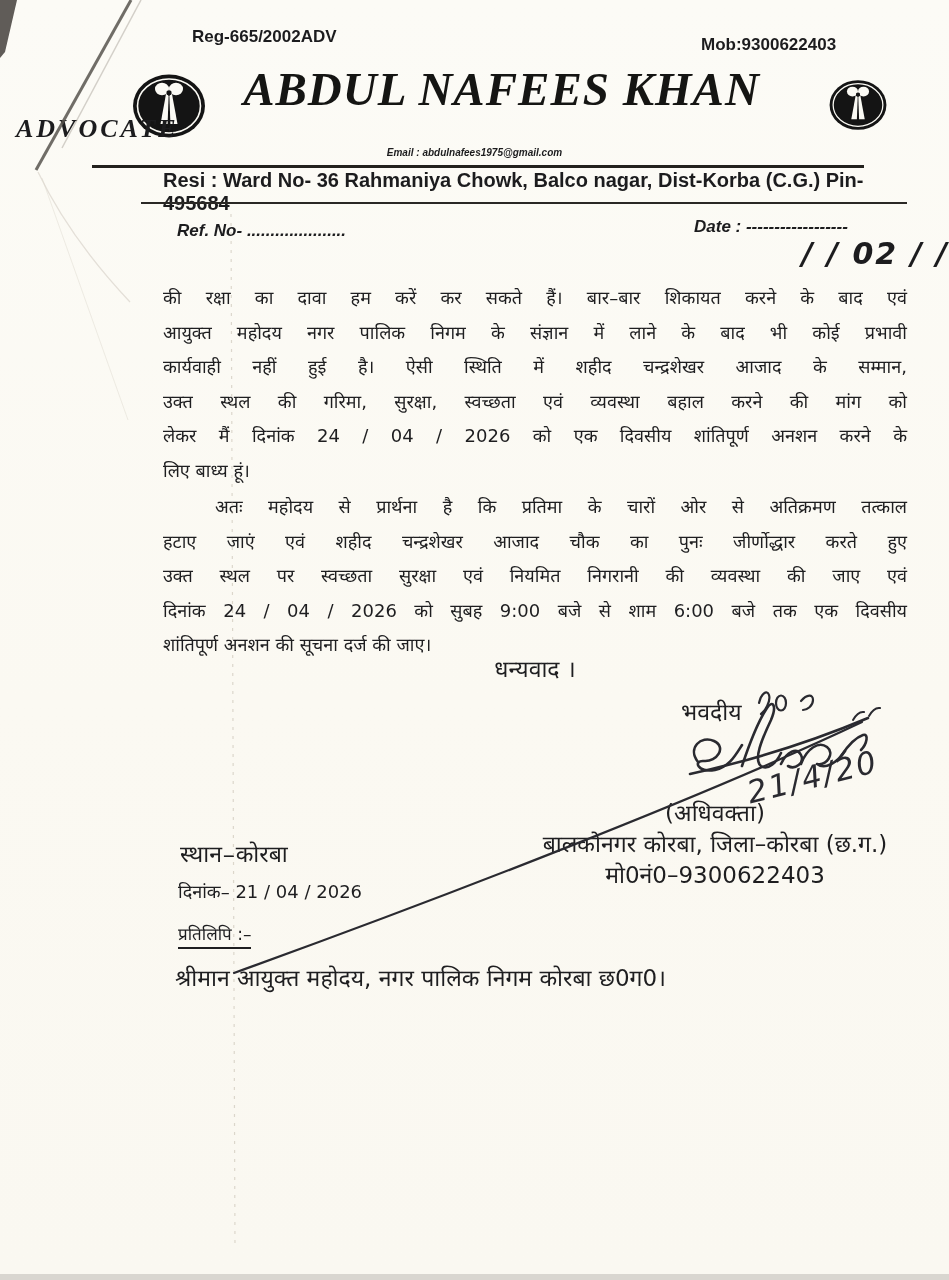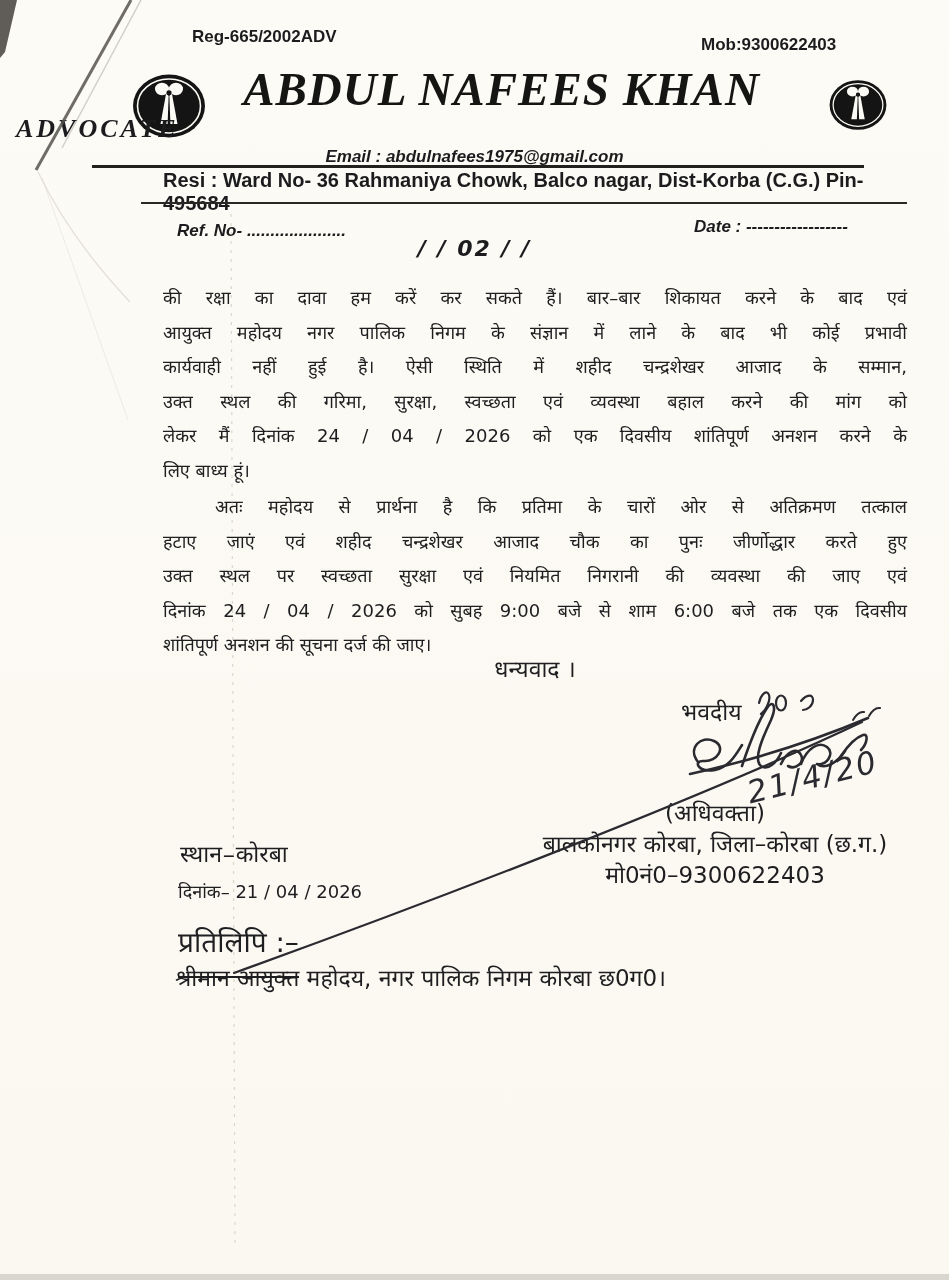--- a/index.html
+++ b/index.html
@@ -21,46 +21,46 @@
     padding-left:27px;
   }
   .lh-title{
     left:16px;top:114px;width:949px;text-align:left;
     font-family:"Liberation Serif","DejaVu Serif",serif;
     font-weight:700;font-style:italic;font-size:26px;letter-spacing:3px;
   }
   .lh-email{
     left:0;top:147px;width:949px;text-align:center;
     font-family:"Liberation Sans","DejaVu Sans",sans-serif;
-    font-weight:700;font-style:italic;font-size:17px;
+    font-weight:700;font-style:italic;font-size:10px;
   }
   .rule1{left:92px;top:165px;width:772px;height:3px;background:#23211d;}
   .rule2{left:141px;top:202px;width:766px;height:2px;background:#2a2825;}
   .lh-address{left:163px;top:169px;width:760px;font-size:20px;}
   .ref-label{left:177px;top:221px;font-size:17px;font-style:italic;}
   .date-label{left:694px;top:217px;font-size:17px;font-style:italic;}
   .page-marker{
-    left:0;top:236px;width:949px;text-align:center;
-    font-size:22px;font-weight:700;font-style:italic;letter-spacing:2px;
+    left:0;top:236px;width:949px;text-align:right;
+    font-size:30px;font-weight:700;font-style:italic;letter-spacing:2px;
   }
   .hi{font-family:"DejaVu Sans",sans-serif;color:#1e1e20;}
   .body-line{
     font-size:18px;line-height:34.5px;
     text-align:justify;text-align-last:justify;
   }
   .body-line.last{text-align-last:left;}
   .body-line.indent{padding-left:52px;}
   .para1{left:163px;top:281px;width:744px;}
   .para2{left:163px;top:490px;width:744px;}
   .thanks{left:163px;top:652px;width:744px;text-align:center;font-size:23px;}
   .closing{left:681px;top:695px;font-size:23px;}
   .signoff{left:498px;top:798px;width:434px;text-align:center;font-size:23px;line-height:31px;}
   .place{left:180px;top:837px;font-size:23px;font-family:Liberation Mono, monospace;}
   .fdate{left:178px;top:879px;font-size:18px;}
-  .copy-label{left:178px;top:922px;font-size:28px;border-bottom:2px solid #1e1e20;padding-bottom:16px;}
+  .copy-label{left:178px;top:922px;font-size:17px;border-bottom:2px solid #1e1e20;padding-bottom:2px;}
   .copy-to{left:175px;top:961px;font-size:23px;}
   .overlay{left:0;top:0;width:949px;height:1280px;pointer-events:none;}
   .logo{width:76px;height:66px;}
   .logo-left{left:131px;top:73px;}
   .logo-right{left:828px;top:75px;width:60px;height:60px;}
 </style>
 </head>
 <body>
 
 <div class="page">

